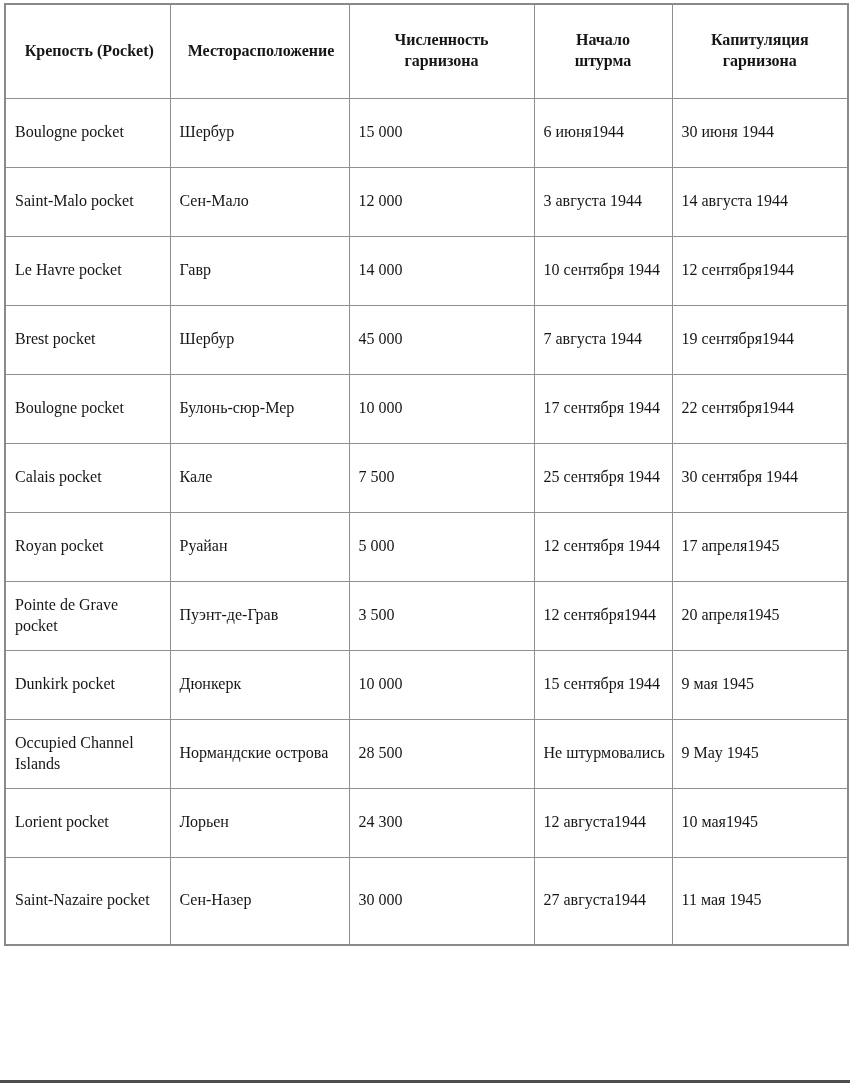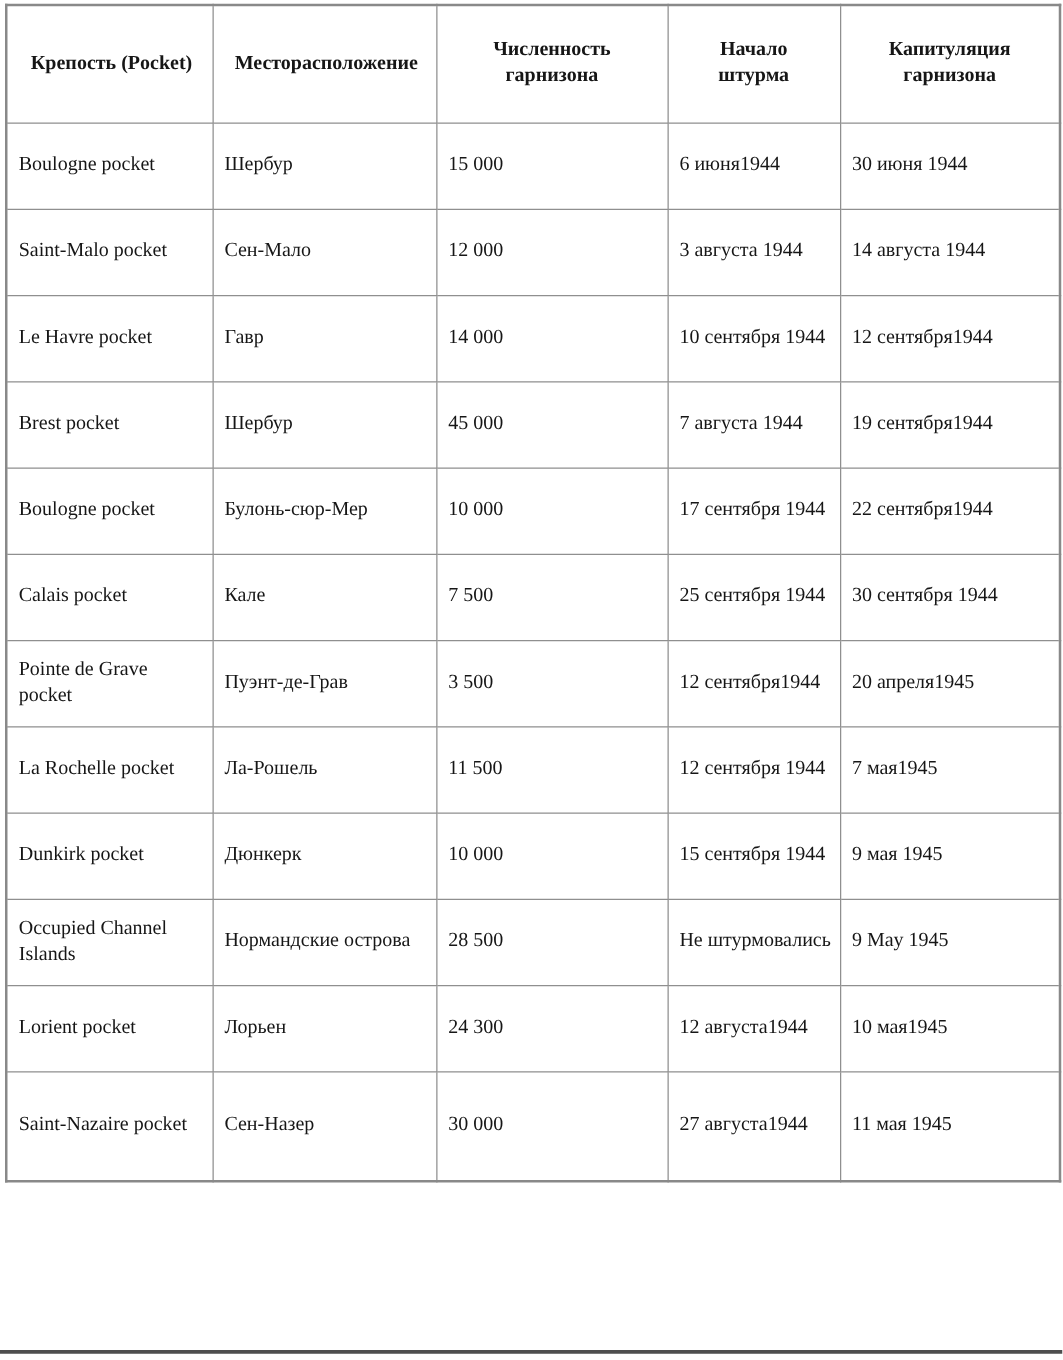--- a/index.html
+++ b/index.html
@@ -124,32 +124,32 @@
     <td class="col-capitulation">22 сентября1944</td>
   </tr>
         <tr>
     <td class="col-fortress">Calais pocket</td>
     <td class="col-location">Кале</td>
     <td class="col-garrison">7 500</td>
     <td class="col-assault-start">25 сентября 1944</td>
     <td class="col-capitulation">30 сентября 1944</td>
   </tr>
         <tr>
+    <td class="col-fortress">Royan pocket</td>
+    <td class="col-location">Руайан</td>
+    <td class="col-garrison">5 000</td>
+    <td class="col-assault-start">12 сентября 1944</td>
+    <td class="col-capitulation">17 апреля1945</td>
+  </tr>
+        <tr>
     <td class="col-fortress">Pointe de Grave pocket</td>
     <td class="col-location">Пуэнт-де-Грав</td>
     <td class="col-garrison">3 500</td>
     <td class="col-assault-start">12 сентября1944</td>
     <td class="col-capitulation">20 апреля1945</td>
-  </tr>
-        <tr>
-    <td class="col-fortress">La Rochelle pocket</td>
-    <td class="col-location">Ла-Рошель</td>
-    <td class="col-garrison">11 500</td>
-    <td class="col-assault-start">12 сентября 1944</td>
-    <td class="col-capitulation">7 мая1945</td>
   </tr>
         <tr>
     <td class="col-fortress">Dunkirk pocket</td>
     <td class="col-location">Дюнкерк</td>
     <td class="col-garrison">10 000</td>
     <td class="col-assault-start">15 сентября 1944</td>
     <td class="col-capitulation">9 мая 1945</td>
   </tr>
         <tr>
     <td class="col-fortress">Occupied Channel Islands</td>

